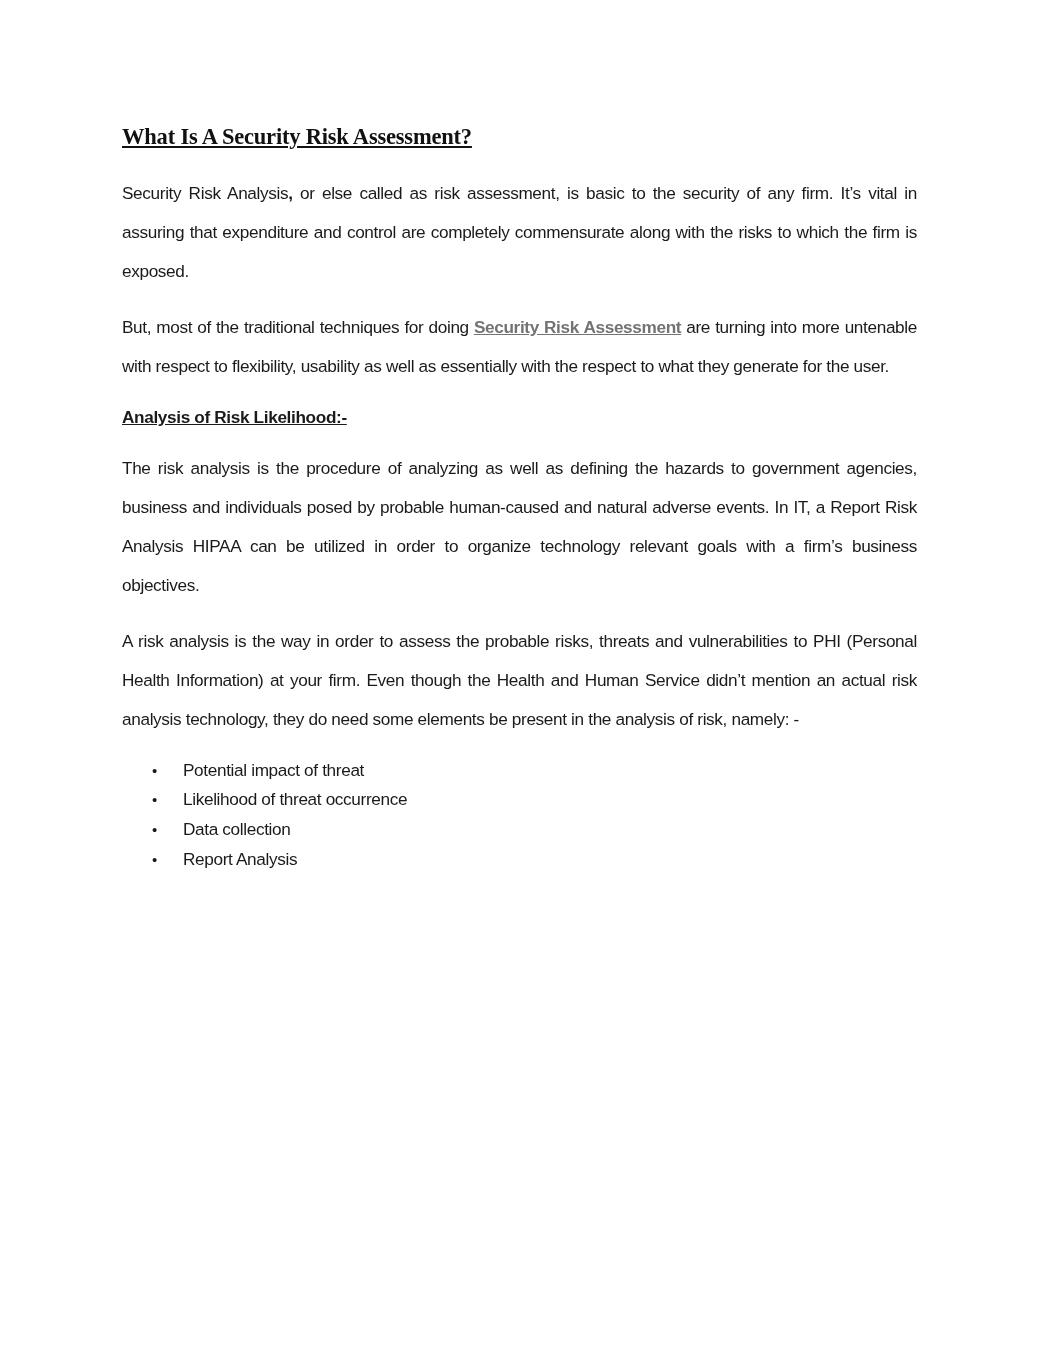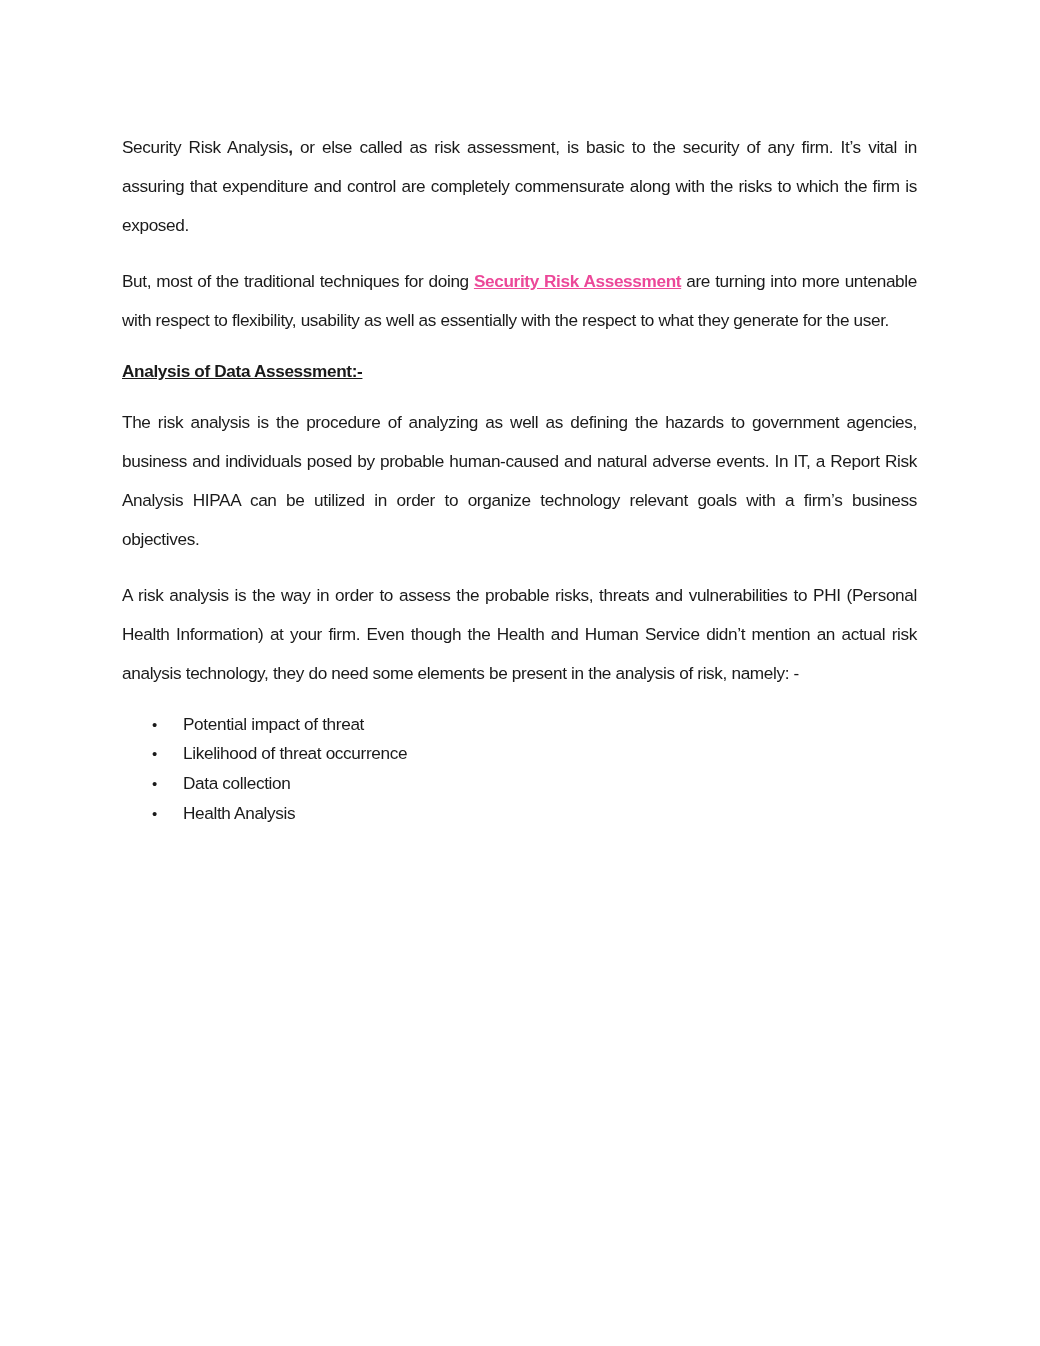--- a/index.html
+++ b/index.html
@@ -19,30 +19,31 @@
     a.link { color: #1f32c4; font-weight: bold; text-decoration: underline; }
     b.comma { font-weight: bold; }
     ul { list-style: none; margin: 0 0 17px 0; padding: 0; }
     li { position: relative; padding-left: 61px; line-height: 29.7px; }
     li .bullet { position: absolute; left: 30px; top: 0; font-size: 15px; }
   </style>
 </head>
 <body>
 
 <div class="page">
+  <h1 class="title">What Is A Security Risk Assessment?</h1>
 
   <p><span>Security Risk Analysis</span><b class="comma">,</b><span> or else called as risk assessment, is basic to the security of any firm. It’s vital in assuring that expenditure and control are completely commensurate along with the risks to which the firm is exposed.</span></p>
 
-  <p><span>But, most of the traditional techniques for doing </span><a class="link" href="#" style="color: #ec4899;">Security Risk Assessment</a><span> are turning into more untenable with respect to flexibility, usability as well as essentially with the respect to what they generate for the user.</span></p>
+  <p><span>But, most of the traditional techniques for doing </span><a class="link" href="#" style="color: #737373;">Security Risk Assessment</a><span> are turning into more untenable with respect to flexibility, usability as well as essentially with the respect to what they generate for the user.</span></p>
 
-  <div class="heading">Analysis of Data Assessment:-</div>
+  <div class="heading">Analysis of Risk Likelihood:-</div>
   <p>The risk analysis is the procedure of analyzing as well as defining the hazards to government agencies, business and individuals posed by probable human-caused and natural adverse events. In IT, a Report Risk Analysis HIPAA can be utilized in order to organize technology relevant goals with a firm’s business objectives.</p>
 
   <p>A risk analysis is the way in order to assess the probable risks, threats and vulnerabilities to PHI (Personal Health Information) at your firm. Even though the Health and Human Service didn’t mention an actual risk analysis technology, they do need some elements be present in the analysis of risk, namely: -</p>
 
   <ul>
     <li><span class="bullet">•</span><span>Potential impact of threat</span></li>
     <li><span class="bullet">•</span><span>Likelihood of threat occurrence</span></li>
     <li><span class="bullet">•</span><span>Data collection</span></li>
-    <li><span class="bullet">•</span><span>Health Analysis</span></li>
+    <li><span class="bullet">•</span><span>Report Analysis</span></li>
   </ul>
 
 </div>
 
 </body></html>

